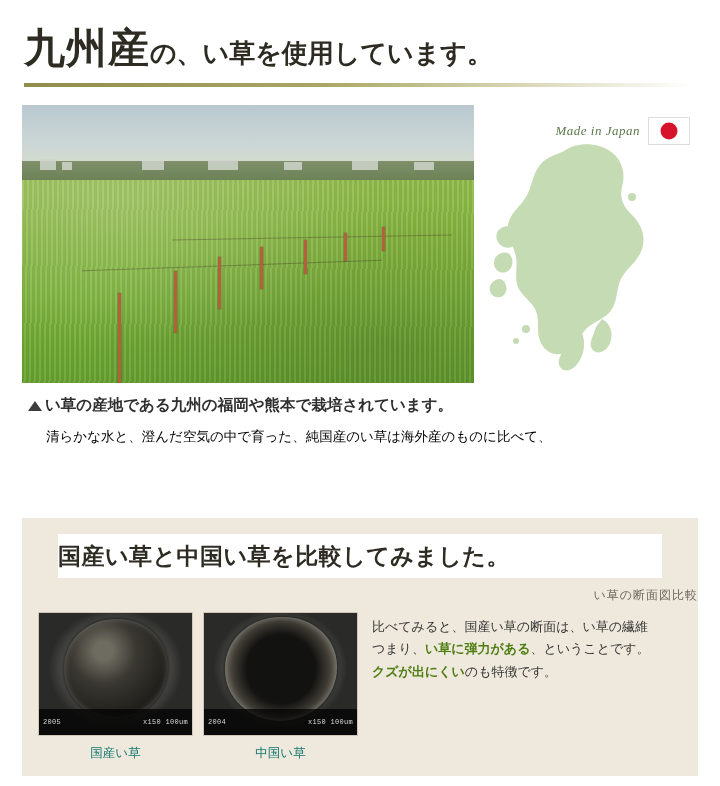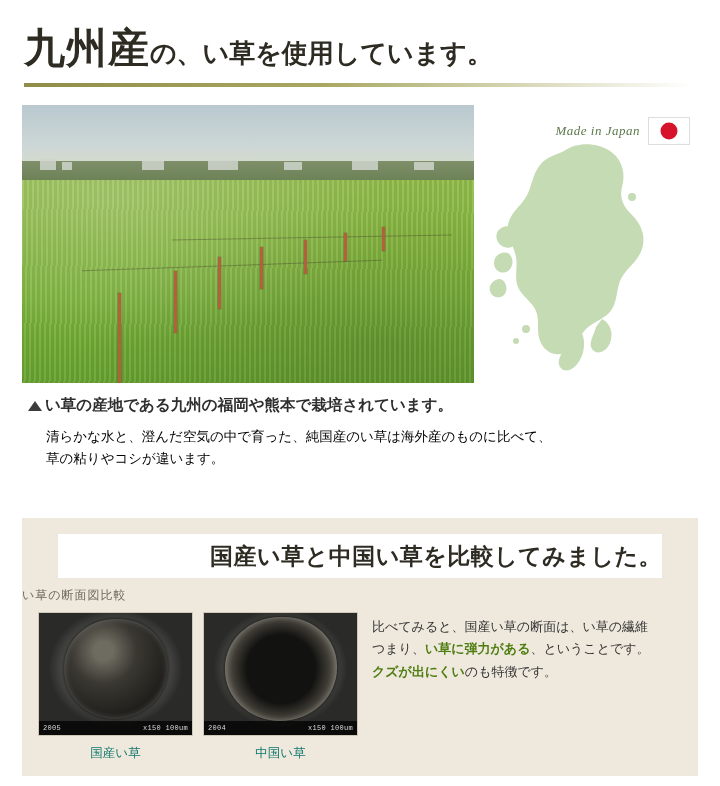--- a/index.html
+++ b/index.html
@@ -158,32 +158,32 @@
   .compare {
     position: absolute;
     left: 22px; bottom: 10px;
     width: 676px; height: 258px;
     background: #efe9dd;
   }
   .compare-title-band {
     margin: 16px 36px 0 36px;
     background: #ffffff;
     height: 44px;
-    display: flex; align-items: center; justify-content: flex-end;
+    display: flex; align-items: center; justify-content: flex-start;
   }
   .compare-title {
     font-family: "Liberation Serif", serif;
     font-size: 23px;
     font-weight: bold;
     color: #2e2b23;
     letter-spacing: .5px;
     white-space: nowrap;
   }
   .compare-sub {
-    text-align: left;
+    text-align: right;
     font-size: 12px;
     color: #6d675c;
     margin-top: 9px;
     letter-spacing: 1px;
   }
 
   .compare-body {
     display: flex;
     padding: 8px 20px 0 16px;
   }
@@ -214,21 +214,21 @@
     background:
       radial-gradient(circle at 50% 50%, #121210 0 45%, #3c3a33 62%, #8a8679 85%, #55534b 100%),
       repeating-conic-gradient(from 0deg, #5a584e 0deg 4deg, #18170f 4deg 8deg);
   }
   .micro-img .halo {
     position: absolute; inset: 0;
     background: radial-gradient(ellipse at 50% 45%, rgba(200,200,195,.28) 0 42%, rgba(30,30,28,.0) 62%);
   }
   .micro-img .strip {
     position: absolute; left: 0; right: 0; bottom: 0;
-    height: 14px;
+    height: 26px;
     background: rgba(0,0,0,.72);
     color: #d9d9d9;
     font-family: "Liberation Mono", monospace;
     font-size: 7px;
     display: flex; align-items: center; justify-content: space-between;
     padding: 0 4px;
     letter-spacing: .3px;
   }
   .micro-label {
     margin-top: 9px;
@@ -322,21 +322,20 @@
   </div>
 </div>
 
 <div class="caption">
   <div class="cap-line1">
     <span class="tri-up"></span>
     <span>い草の産地である九州の福岡や熊本で栽培されています。</span>
   </div>
   <div class="cap-body">
     <div>清らかな水と、澄んだ空気の中で育った、純国産のい草は海外産のものに比べて、</div>
-    <div>草の粘りやコシが違います。</div>
   </div>
 </div>
 
 <div class="compare">
 
   <div class="compare-title-band">
     <span class="compare-title">国産い草と中国い草を比較してみました。</span>
   </div>
 
   <div class="compare-sub">い草の断面図比較</div>

